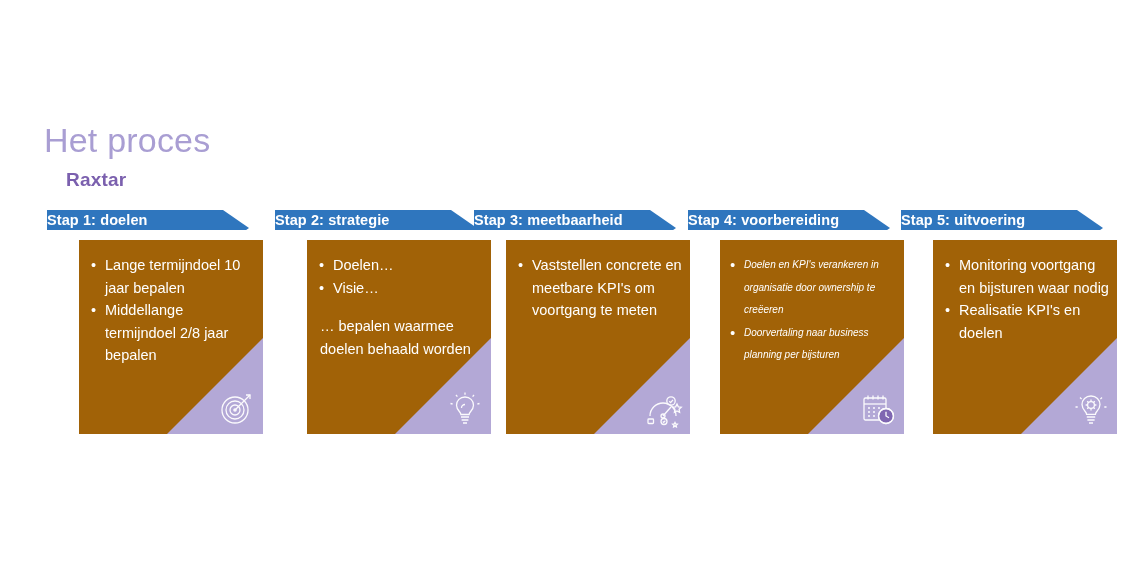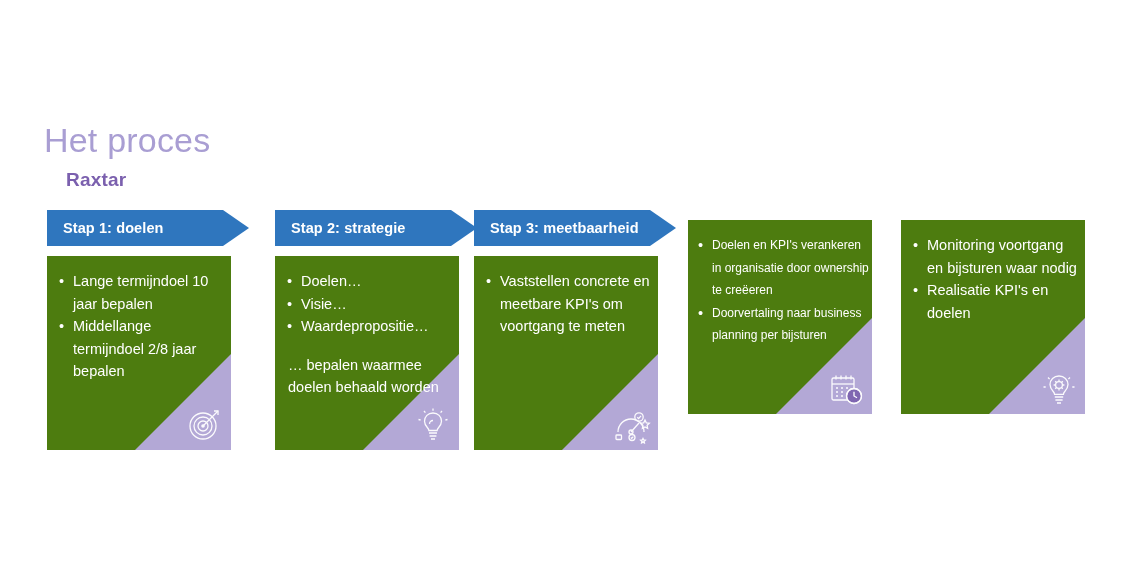--- a/index.html
+++ b/index.html
@@ -63,48 +63,49 @@
   }
   .col-0 { left: 0px; }
   .col-1 { left: 228px; }
   .col-2 { left: 427px; }
   .col-3 { left: 641px; }
   .col-4 { left: 854px; }
 
   
   .banner {
     position: relative;
-    height: 36px;
+    height: 20px;
     width: 202px;
     background: #2f76be;
     -webkit-clip-path: polygon(0 0, 176px 0, 202px 18px, 176px 36px, 0 36px);
     clip-path: polygon(0 0, 176px 0, 202px 18px, 176px 36px, 0 36px);
     display: flex;
     align-items: center;
     box-sizing: border-box;
-    padding-left: 16px;
+    padding-left: 0;
   }
   .banner-label {
     color: #ffffff;
     font-size: 14.5px;
     font-weight: 600;
     letter-spacing: 0.1px;
     line-height: 18px;
     white-space: nowrap;
   }
 
   
   .card {
     position: relative;
     margin-top: 10px;
     width: 184px;
     height: 194px;
-    background: #4d7c0f;
+    background: #a16207;
     overflow: hidden;
     box-sizing: border-box;
+    margin-left: 32px;
   }
   .card-corner {
     position: absolute;
     right: 0;
     bottom: 0;
     width: 96px;
     height: 96px;
     background: #b3a8d6;
     -webkit-clip-path: polygon(100% 0, 100% 100%, 0 100%);
     clip-path: polygon(100% 0, 100% 100%, 0 100%);
@@ -149,21 +150,21 @@
     position: relative;
     z-index: 2;
     margin: 0;
     padding: 16px 8px 0 13px;
     color: #ffffff;
     font-size: 14.5px;
     line-height: 22.5px;
   }
   
   .card.wide .bullets { padding-right: 0px; padding-left: 10px; }
-  .card.wide .bullet { font-size: 12px; }
+  .card.wide .bullet { font-size: 10px; font-style: italic; }
 </style>
 </head>
 <body>
 
 <div class="slide">
 
   <div class="title-block">
     <div class="page-title">Het proces</div>
     <div class="subtitle">Raxtar</div>
   </div>
@@ -195,21 +196,20 @@
 
     <div class="column col-1">
       <div class="banner">
         <span class="banner-label">Stap 2: strategie</span>
       </div>
       <div class="card">
         <div class="card-corner"></div>
         <ul class="bullets">
           <li class="bullet">Doelen…</li>
           <li class="bullet">Visie…</li>
-          <li class="bullet">Waardepropositie…</li>
         </ul>
         <p class="note">… bepalen waarmee doelen behaald worden</p>
         <div class="card-icon">
           <svg viewBox="0 0 40 40" fill="none" stroke="#ffffff" stroke-width="1.3">
             <path d="M20 9c-5 0-8.5 3.6-8.5 8.2 0 3 1.7 5 3 6.5.9 1 1.3 1.8 1.4 2.8h8.2c.1-1 .5-1.8 1.4-2.8 1.3-1.5 3-3.5 3-6.5C28.5 12.6 25 9 20 9z"></path>
             <path d="M16 29h8M16.6 32h6.8M18 35h4"></path>
             <path d="M20 16.5a3.5 3.5 0 00-3.5 3.5"></path>
             <path d="M20 4.5v2.2M11 7l1.4 1.7M29 7l-1.4 1.7M5.5 15.5l2.1.5M34.5 15.5l-2.1.5"></path>
           </svg>
         </div>
@@ -236,20 +236,23 @@
             <rect x="4" y="31" width="5.5" height="4.5" rx="0.8"></rect>
             <circle cx="20" cy="33.5" r="3"></circle>
             <path d="M18.8 33.5l.9.9 1.6-1.8"></path>
             <path d="M31 34.5l.7 1.5 1.6.2-1.2 1.1.3 1.6-1.4-.8-1.4.8.3-1.6-1.2-1.1 1.6-.2z"></path>
           </svg>
         </div>
       </div>
     </div>
 
     <div class="column col-3">
+      <div class="banner">
+        <span class="banner-label">Stap 4: voorbereiding</span>
+      </div>
       <div class="card wide">
         <div class="card-corner"></div>
         <ul class="bullets">
           <li class="bullet">Doelen en KPI's verankeren in organisatie door ownership te creëeren</li>
           <li class="bullet">Doorvertaling naar business planning per bijsturen</li>
         </ul>
         <div class="card-icon">
           <svg viewBox="0 0 40 40" fill="none" stroke="#ffffff" stroke-width="1.3">
             <rect x="6" y="10" width="22" height="22" rx="1.5"></rect>
             <path d="M6 16h22"></path>
@@ -257,20 +260,23 @@
             <path d="M10 20h2M15 20h2M20 20h2M10 24h2M15 24h2M10 28h2M15 28h2"></path>
             <circle cx="28" cy="28" r="7.5" fill="#7d63b0"></circle>
             <circle cx="28" cy="28" r="7.5"></circle>
             <path d="M28 23.8V28l3 1.8"></path>
           </svg>
         </div>
       </div>
     </div>
 
     <div class="column col-4">
+      <div class="banner">
+        <span class="banner-label">Stap 5: uitvoering</span>
+      </div>
       <div class="card">
         <div class="card-corner"></div>
         <ul class="bullets">
           <li class="bullet">Monitoring voortgang en bijsturen waar nodig</li>
           <li class="bullet">Realisatie KPI's en doelen</li>
         </ul>
         <div class="card-icon">
           <svg viewBox="0 0 40 40" fill="none" stroke="#ffffff" stroke-width="1.3">
             <path d="M20 8c-5.2 0-9 3.8-9 8.6 0 3.2 1.8 5.3 3.2 6.9.9 1 1.3 1.8 1.4 2.9h8.8c.1-1.1.5-1.9 1.4-2.9 1.4-1.6 3.2-3.7 3.2-6.9C29 11.8 25.2 8 20 8z"></path>
             <path d="M15.8 29h8.4M16.4 32h7.2M18 35h4"></path>

